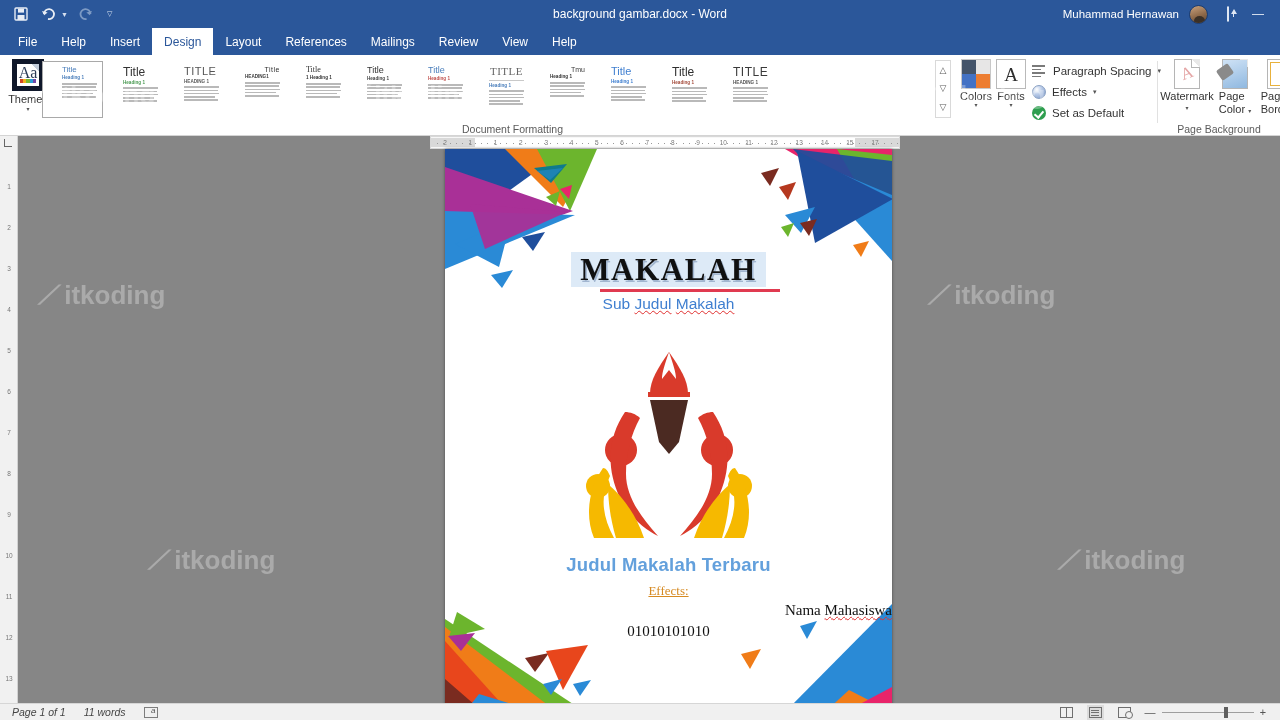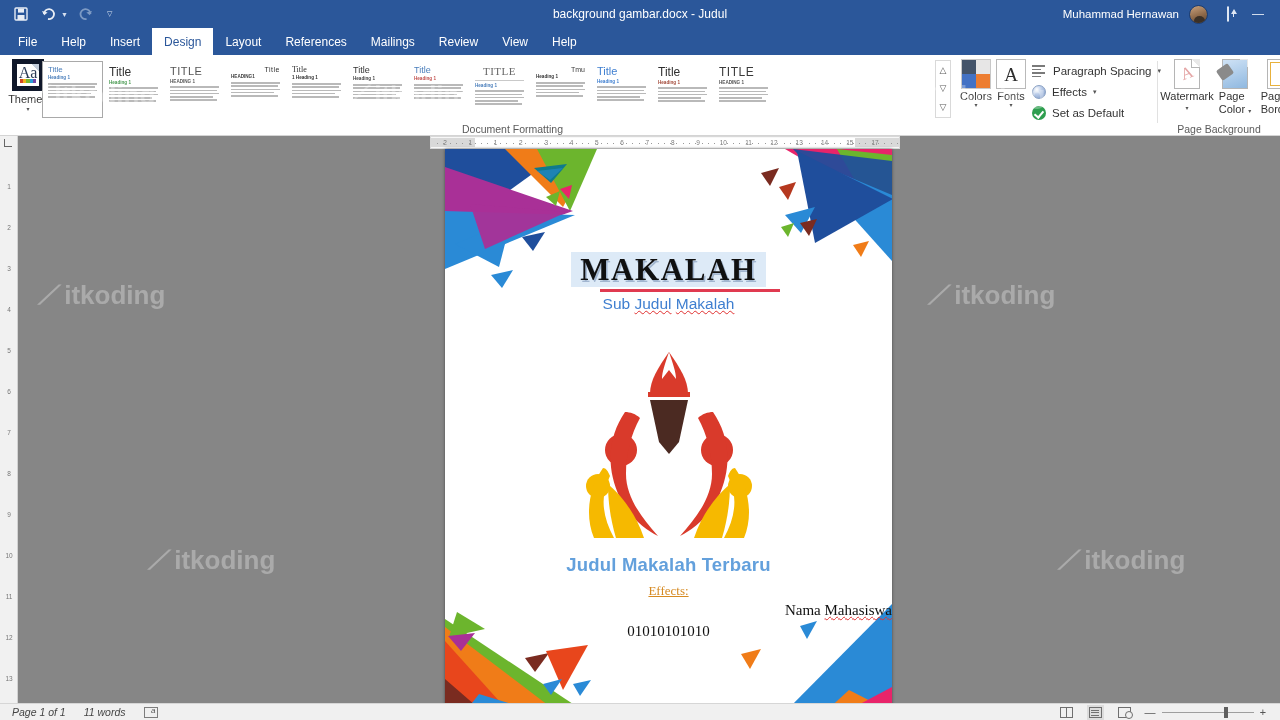--- a/index.html
+++ b/index.html
@@ -121,21 +121,21 @@
   .themes-lbl { font-size: 11px; color: #333; }
   .themes-caret { font-size: 6px; color: #555; margin-top: -2px; }
 
   
   .gallery {
     position: absolute; left: 42px; top: 6px;
     display: flex; gap: 0px;
   }
   .thumb {
     width: 61px; height: 57px; background: #fff; border: 1px solid transparent;
-    padding: 4px 5px 0 5px; overflow: hidden; position: relative;
+    padding: 4px 5px 0 19px; overflow: hidden; position: relative;
   }
   .thumb.sel { border: 1px solid #a9a9a9; }
   .t-title { line-height: 1.05; margin-bottom: 2px; }
   .t-head { line-height: 1.05; margin-bottom: 2px; }
   .t-body i {
     display: block; height: 1.6px; background: #b9b9b9; margin-bottom: 1.6px;
   }
   .t-body i.s1 { width: 100%; } .t-body i.s2 { width: 96%; }
   .t-body i.s3 { width: 99%; }  .t-body i.s4 { width: 88%; }
   .t-rule { height:1px; background:#c9c9c9; margin:2px 0 3px; }
@@ -341,21 +341,21 @@
       </span>
       <span class="qat-caret">▼</span>
       <span class="qat-btn dim">
         <svg width="14" height="13" viewBox="0 0 14 13">
             <path d="M11.5 6 A5 5 0 1 0 7.5 11" fill="none" stroke="#7d9ac4" stroke-width="1.8"></path>
             <path d="M13 3 L10.8 7.3 L7.4 4.4 Z" fill="#7d9ac4"></path>
           </svg>
       </span>
       <span class="qat-caret" style="margin-left:3px;">▽</span>
     </div>
-    <div class="title-center">background gambar.docx  -  Judul</div>
+    <div class="title-center">background gambar.docx  -  Word</div>
     <div class="title-right">
       <span class="acct-name">Muhammad Hernawan</span>
       <span class="avatar"></span>
       <span class="ribbon-opt"><span class="ribbon-opt-box"></span></span>
       <span class="win-min">—</span>
     </div>
   </div>
 
   <div class="tabbar">
     <div class="tab">File</div>

